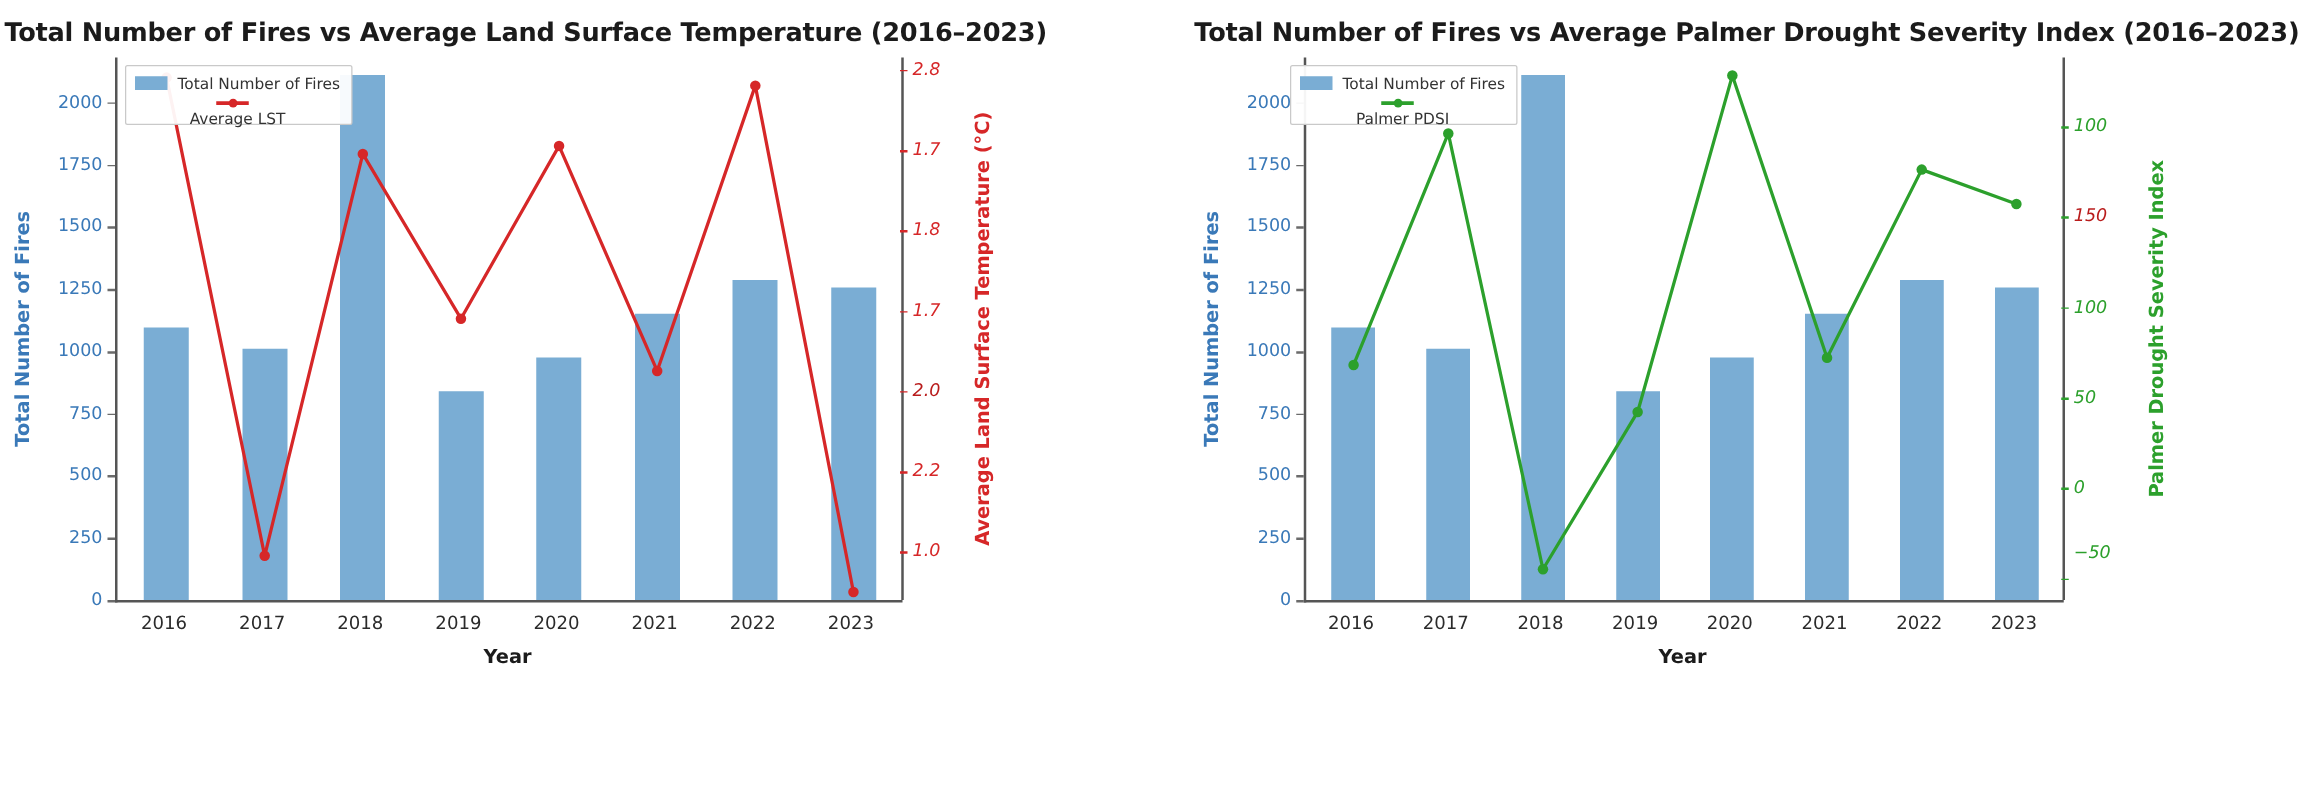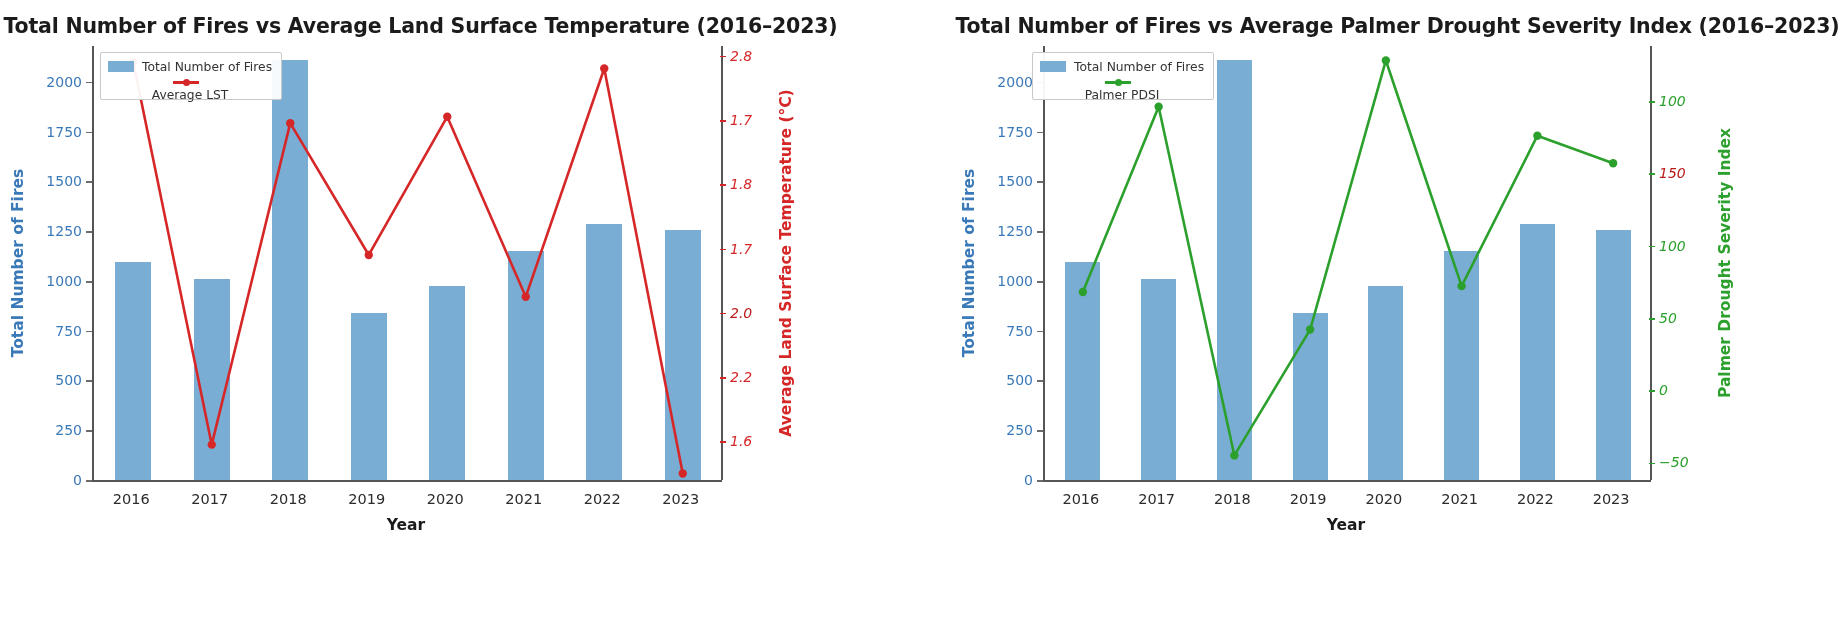--- a/index.html
+++ b/index.html
@@ -116,21 +116,21 @@
         <div class="ylab-left" style="left: 26px; top: 280.917px; width: 56px;">1000</div>
         <div class="tick-left" style="left: 86px; top: 231.147px;"></div>
         <div class="ylab-left" style="left: 26px; top: 231.147px; width: 56px;">1250</div>
         <div class="tick-left" style="left: 86px; top: 181.376px;"></div>
         <div class="ylab-left" style="left: 26px; top: 181.376px; width: 56px;">1500</div>
         <div class="tick-left" style="left: 86px; top: 131.606px;"></div>
         <div class="ylab-left" style="left: 26px; top: 131.606px; width: 56px;">1750</div>
         <div class="tick-left" style="left: 86px; top: 81.8349px;"></div>
         <div class="ylab-left" style="left: 26px; top: 81.8349px; width: 56px;">2000</div>
         <div class="tick-right" style="left: 720px; top: 441.422px; background: rgb(214, 39, 40);"></div>
-        <div class="ylab-right" style="left: 730px; top: 441.422px; color: rgb(214, 39, 40);">1.6</div>
+        <div class="ylab-right" style="left: 730px; top: 441.422px; color: rgb(214, 39, 40);">1.0</div>
         <div class="tick-right" style="left: 720px; top: 377.126px; background: rgb(214, 39, 40);"></div>
         <div class="ylab-right" style="left: 730px; top: 377.126px; color: rgb(214, 39, 40);">2.2</div>
         <div class="tick-right" style="left: 720px; top: 312.83px; background: rgb(214, 39, 40);"></div>
         <div class="ylab-right" style="left: 730px; top: 312.83px; color: #b91c1c;">2.0</div>
         <div class="tick-right" style="left: 720px; top: 248.533px; background: rgb(214, 39, 40);"></div>
         <div class="ylab-right" style="left: 730px; top: 248.533px; color: rgb(214, 39, 40);">1.7</div>
         <div class="tick-right" style="left: 720px; top: 184.237px; background: rgb(214, 39, 40);"></div>
         <div class="ylab-right" style="left: 730px; top: 184.237px; color: rgb(214, 39, 40);">1.8</div>
         <div class="tick-right" style="left: 720px; top: 119.941px; background: rgb(214, 39, 40);"></div>
         <div class="ylab-right" style="left: 730px; top: 119.941px; color: rgb(214, 39, 40);">1.7</div>
@@ -222,21 +222,21 @@
         <div class="ylab-left" style="left: 56px; top: 280.917px; width: 56px;">1000</div>
         <div class="tick-left" style="left: 116px; top: 231.147px;"></div>
         <div class="ylab-left" style="left: 56px; top: 231.147px; width: 56px;">1250</div>
         <div class="tick-left" style="left: 116px; top: 181.376px;"></div>
         <div class="ylab-left" style="left: 56px; top: 181.376px; width: 56px;">1500</div>
         <div class="tick-left" style="left: 116px; top: 131.606px;"></div>
         <div class="ylab-left" style="left: 56px; top: 131.606px; width: 56px;">1750</div>
         <div class="tick-left" style="left: 116px; top: 81.8349px;"></div>
         <div class="ylab-left" style="left: 56px; top: 81.8349px; width: 56px;">2000</div>
         <div class="tick-right" style="left: 728px; top: 462.64px; background: rgb(44, 160, 44);"></div>
-        <div class="ylab-right" style="left: 738px; top: 462px; color: rgb(44, 160, 44);">−50</div>
+        <div class="ylab-right" style="left: 738px; top: 442px; color: rgb(44, 160, 44);">−50</div>
         <div class="tick-right" style="left: 728px; top: 390.307px; background: rgb(44, 160, 44);"></div>
         <div class="ylab-right" style="left: 738px; top: 390.307px; color: rgb(44, 160, 44);">0</div>
         <div class="tick-right" style="left: 728px; top: 317.973px; background: rgb(44, 160, 44);"></div>
         <div class="ylab-right" style="left: 738px; top: 317.973px; color: rgb(44, 160, 44);">50</div>
         <div class="tick-right" style="left: 728px; top: 245.64px; background: rgb(44, 160, 44);"></div>
         <div class="ylab-right" style="left: 738px; top: 245.64px; color: rgb(44, 160, 44);">100</div>
         <div class="tick-right" style="left: 728px; top: 173.307px; background: rgb(44, 160, 44);"></div>
         <div class="ylab-right" style="left: 738px; top: 173.307px; color: #b91c1c;">150</div>
         <div class="tick-right" style="left: 728px; top: 100.973px; background: rgb(44, 160, 44);"></div>
         <div class="ylab-right" style="left: 738px; top: 100.973px; color: rgb(44, 160, 44);">100</div>

